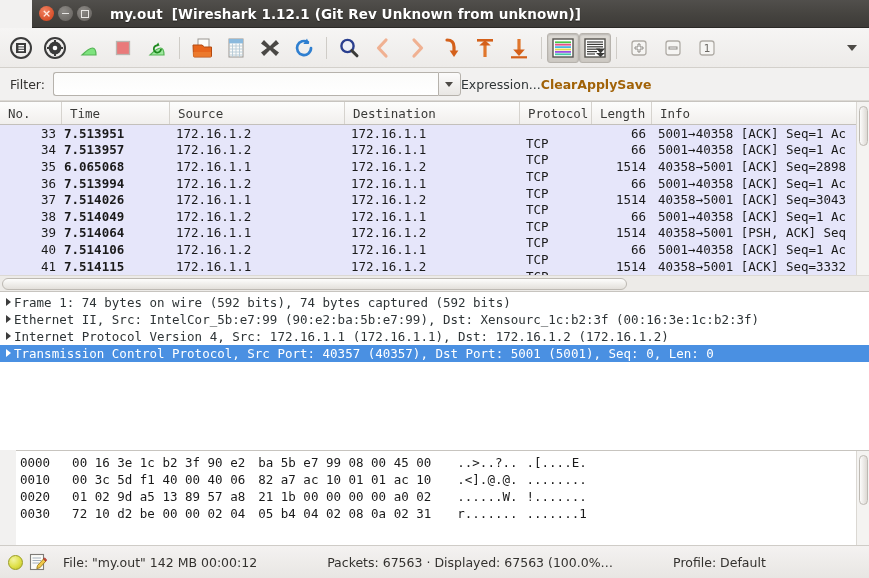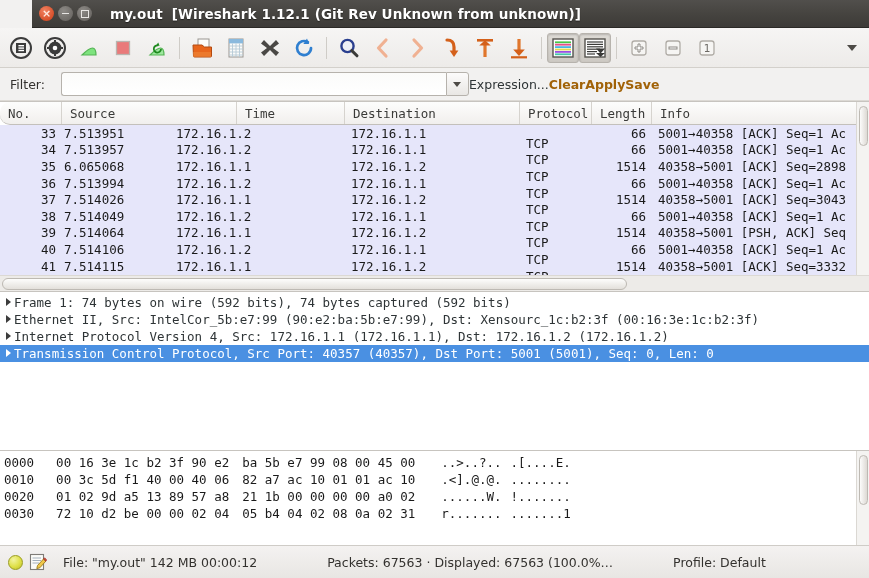--- a/index.html
+++ b/index.html
@@ -65,21 +65,21 @@
                 border-top: 6px solid #4d4a46; }
 
   
   .filterbar {
     height: 33px; flex: 0 0 33px;
     background: #f2f1f0;
     display: flex; align-items: center;
     padding: 0 6px;
     border-bottom: 1px solid #dcd9d4;
   }
-  .filter-label { font-size: 12.5px; color: #33312e; margin: 0 16px 0 4px; }
+  .filter-label { font-size: 12.5px; color: #33312e; margin: 0 8px 0 4px; }
   .filter-combo { display: flex; align-items: stretch; height: 24px; flex: 0 0 auto; }
   .filter-input {
     width: 385px; height: 24px;
     border: 1px solid #b6b2ac; border-right: none;
     border-radius: 3px 0 0 3px;
     background: linear-gradient(to bottom, #fbfbfa, #ffffff);
     padding: 0 6px; font-size: 12px;
     color: #2e3436;
     outline: none;
     font-family: "DejaVu Sans", "Liberation Sans", sans-serif;
@@ -96,41 +96,41 @@
   .fbtn.disabled { color: #a16207; font-weight: bold; }
 
   
   .pane-list { flex: 0 0 180px; display: flex; flex-direction: column;
                background: #ffffff; border-top: 1px solid #c7c4bf; position: relative; }
   .cols {
     display: flex; height: 23px; flex: 0 0 23px;
     background: linear-gradient(to bottom, #fdfdfc 0%, #f1efed 100%);
     border-bottom: 1px solid #c3c0bb;
     font-family: "DejaVu Sans Mono", "Liberation Mono", monospace;
-    font-size: 12.5px; color: #3a3a38; border-radius: 10px;
+    font-size: 12.5px; color: #3a3a38;
   }
   .col { display: flex; align-items: center; padding-left: 8px;
          border-right: 1px solid #d6d3ce; overflow: hidden; white-space: nowrap; }
   .col:last-child { border-right: none; }
   .c-no { width: 62px; }
   .c-time { width: 108px; }
   .c-src { width: 175px; }
   .c-dst { width: 175px; }
   .c-proto { width: 72px; }
   .c-len { width: 60px; }
   .c-info { flex: 1 1 auto; }
 
   .rows { position: relative; flex: 1 1 auto; overflow: hidden;
           font-family: "DejaVu Sans Mono", "Liberation Mono", monospace;
           font-size: 12.5px; }
   .prow { display: flex; height: 16.6px; align-items: center;
           background: #e6e6fa; color: #1a1a1a; justify-content: center; }
   .cell { padding: 0 6px; overflow: hidden; white-space: nowrap; }
   .r-no { width: 62px; text-align: right; }
-  .r-time { width: 108px; padding-left: 2px; }
+  .r-time { width: 108px; padding-left: 2px; font-weight: bold; }
   .r-src { width: 175px; }
   .r-dst { width: 175px; }
   .r-proto { width: 72px; margin-top: 20px; }
   .r-len { width: 60px; text-align: right; }
   .r-info { flex: 1 1 auto; }
 
   .vscroll {
     position: absolute; top: 0; right: 0; width: 13px; bottom: 0;
     background: #f4f3f1; border-left: 1px solid #dbd8d3;
   }
@@ -163,20 +163,21 @@
 
   
   .pane-hex {
     flex: 0 0 95px; background: #ffffff;
     border-top: 1px solid #c7c4bf;
     font-family: "DejaVu Sans Mono", "Liberation Mono", monospace;
     font-size: 12.5px;
     position: relative;
     padding: 4px 0 0 4px;
     overflow: hidden;
+    margin-left: 16px;
   }
   .hexrow { height: 17px; white-space: pre; color: #1a1a1a; }
 
   
   .statusbar {
     height: 33px; flex: 0 0 33px;
     background: linear-gradient(to bottom, #f4f2f1 0%, #e8e6e3 100%);
     border-top: 1px solid #cfccc7;
     display: flex; align-items: center;
     padding: 0 8px;
@@ -407,22 +408,22 @@
     </div>
     <span class="fbtn enabled">Expression...</span>
     <span class="fbtn disabled">Clear</span>
     <span class="fbtn disabled">Apply</span>
     <span class="fbtn disabled">Save</span>
   </div>
 
   <div class="pane-list">
     <div class="cols">
       <div class="col c-no">No.</div>
+      <div class="col c-time">Time</div>
       <div class="col c-src">Source</div>
-      <div class="col c-time">Time</div>
       <div class="col c-dst">Destination</div>
       <div class="col c-proto">Protocol</div>
       <div class="col c-len">Length</div>
       <div class="col c-info">Info</div>
     </div>
 
     <div class="rows" id="packet-rows">
         <div class="prow">
           <div class="cell r-no">33</div>
           <div class="cell r-time">7.513951</div>

